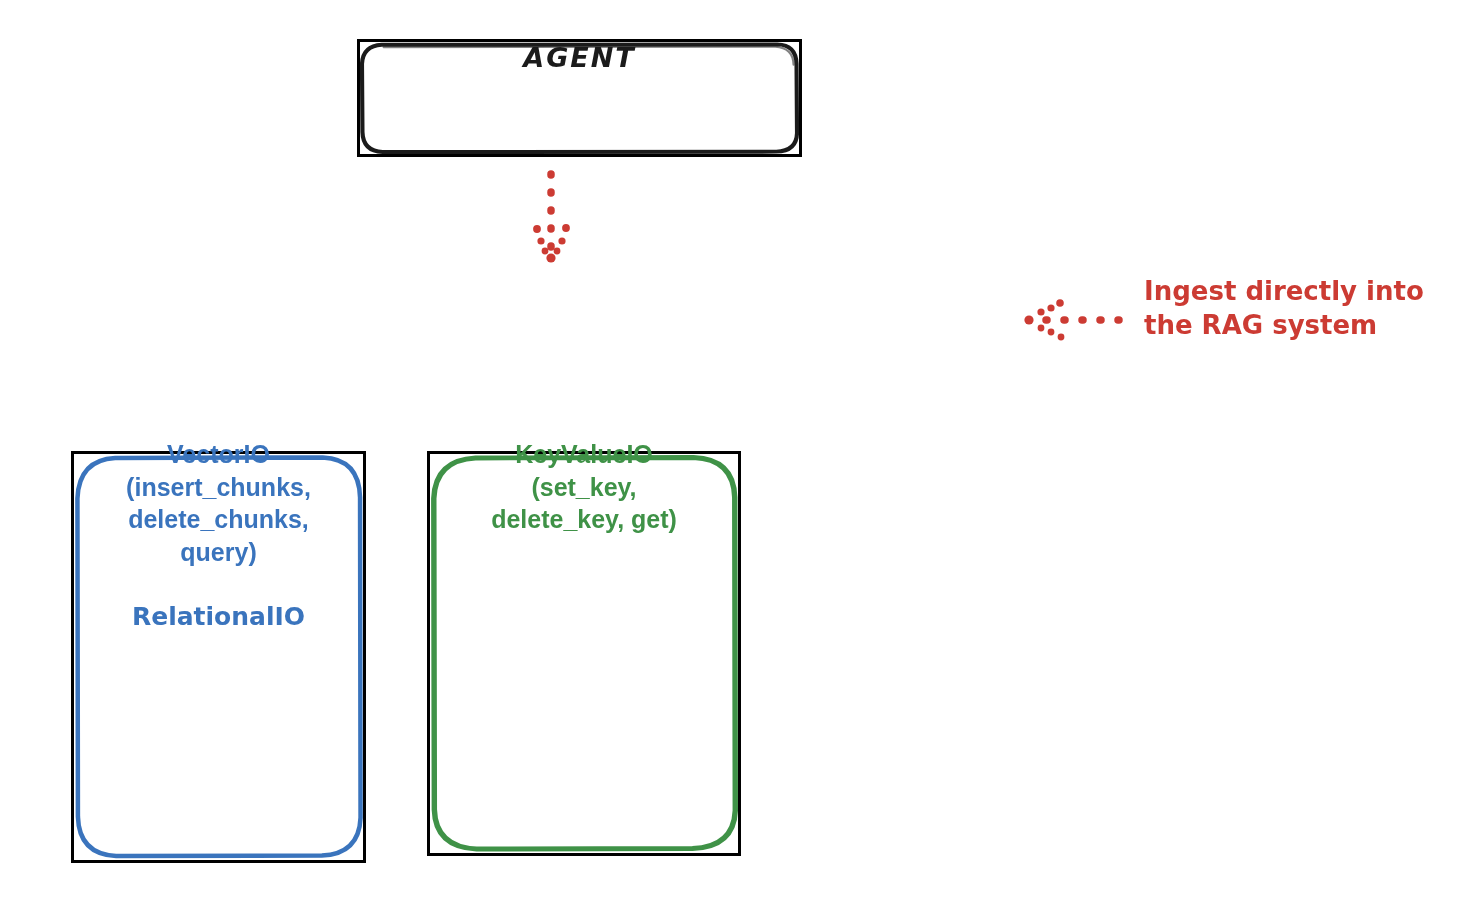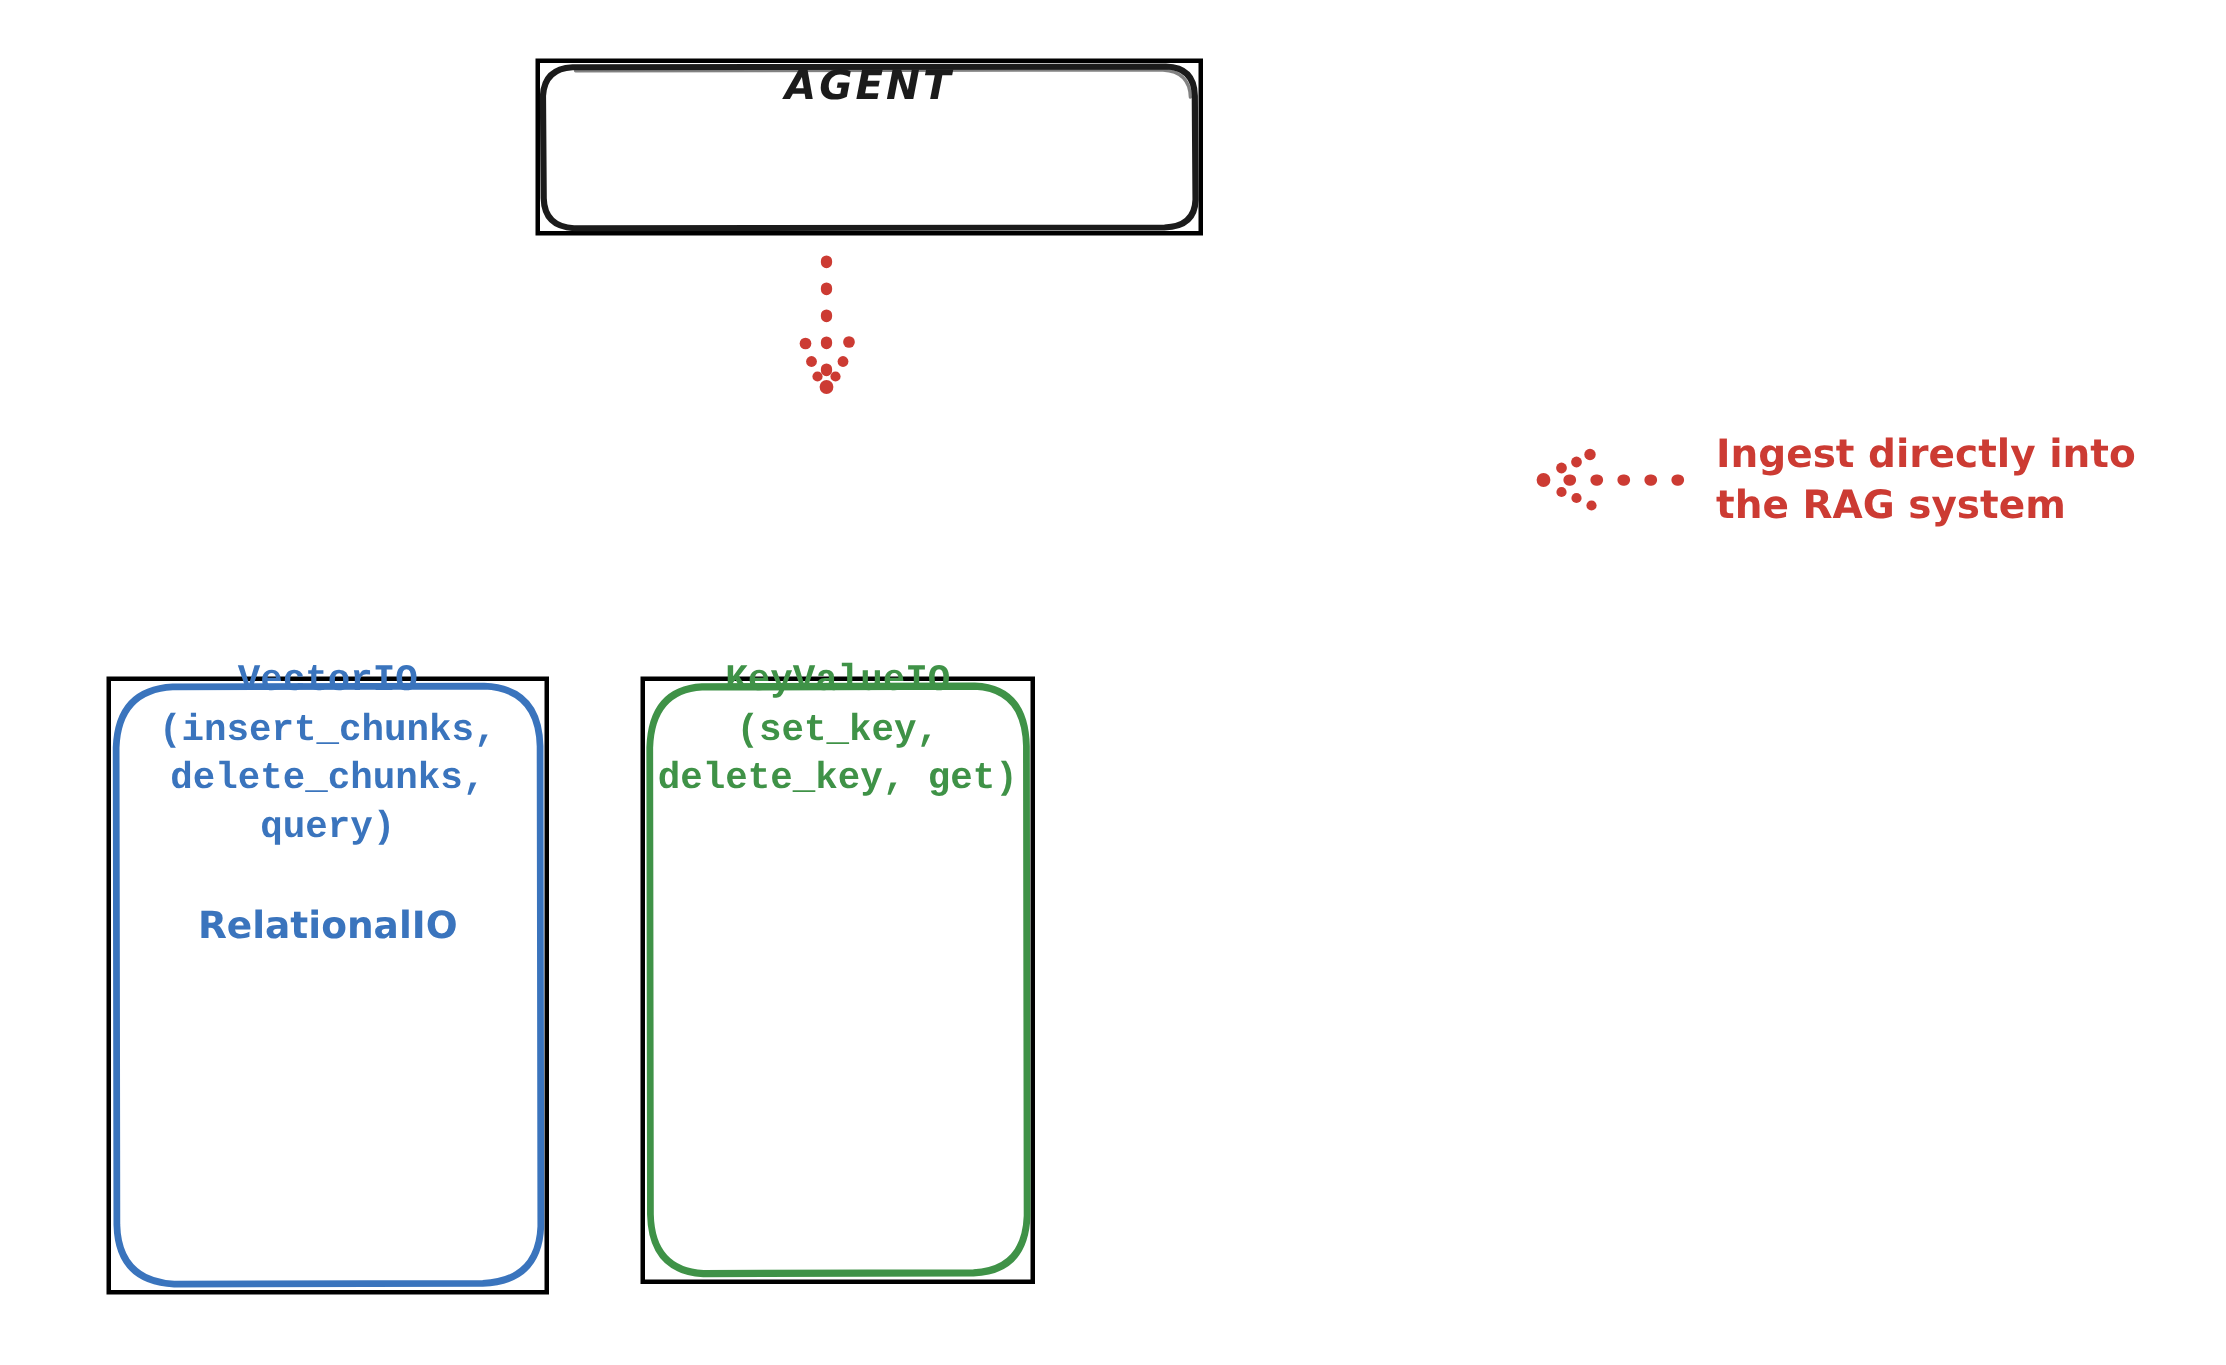--- a/index.html
+++ b/index.html
@@ -72,21 +72,21 @@
   #ragtool-node .node-label {
     font-family: "DejaVu Sans", sans-serif;
     font-size: 26px;
     font-weight: 500;
     letter-spacing: 1px;
     color: #1b1b1b;
   }
 
   
   .store-node .node-label {
-    font-family: Liberation Mono, monospace;
+    font-family: Liberation Sans, sans-serif;
     font-size: 25px;
     font-weight: 600;
     line-height: 1.30;
   }
   .store-sub {
     position: relative;
     z-index: 2;
     font-family: "DejaVu Sans", sans-serif;
     font-size: 25px;
     font-weight: 600;
@@ -98,21 +98,21 @@
     top: 451px;
     width: 295px;
     height: 412px;
   }
   #vector-node .node-label,
   #vector-node .store-sub { color: #3a74bd; }
 
   #keyvalue-node {
     left: 427px;
     top: 451px;
-    width: 263px;
+    width: 314px;
     height: 405px;
   }
   #keyvalue-node .node-label,
   #keyvalue-node .store-sub { color: #3f9247; }
 
   #relational-node {
     left: 787px;
     top: 451px;
     width: 282px;
     height: 406px;
@@ -137,21 +137,21 @@
     top: 0;
     width: 1484px;
     height: 910px;
     pointer-events: none;
   }
 
   
   #ingest-note {
     position: absolute;
     left: 1144px;
-    top: 287px;
+    top: 275px;
     width: 330px;
     text-align: left;
     font-family: "DejaVu Sans", sans-serif;
     font-size: 26px;
     font-weight: 600;
     line-height: 1.30;
     color: #cc3b33;
     white-space: pre-line;
   }
 </style>

